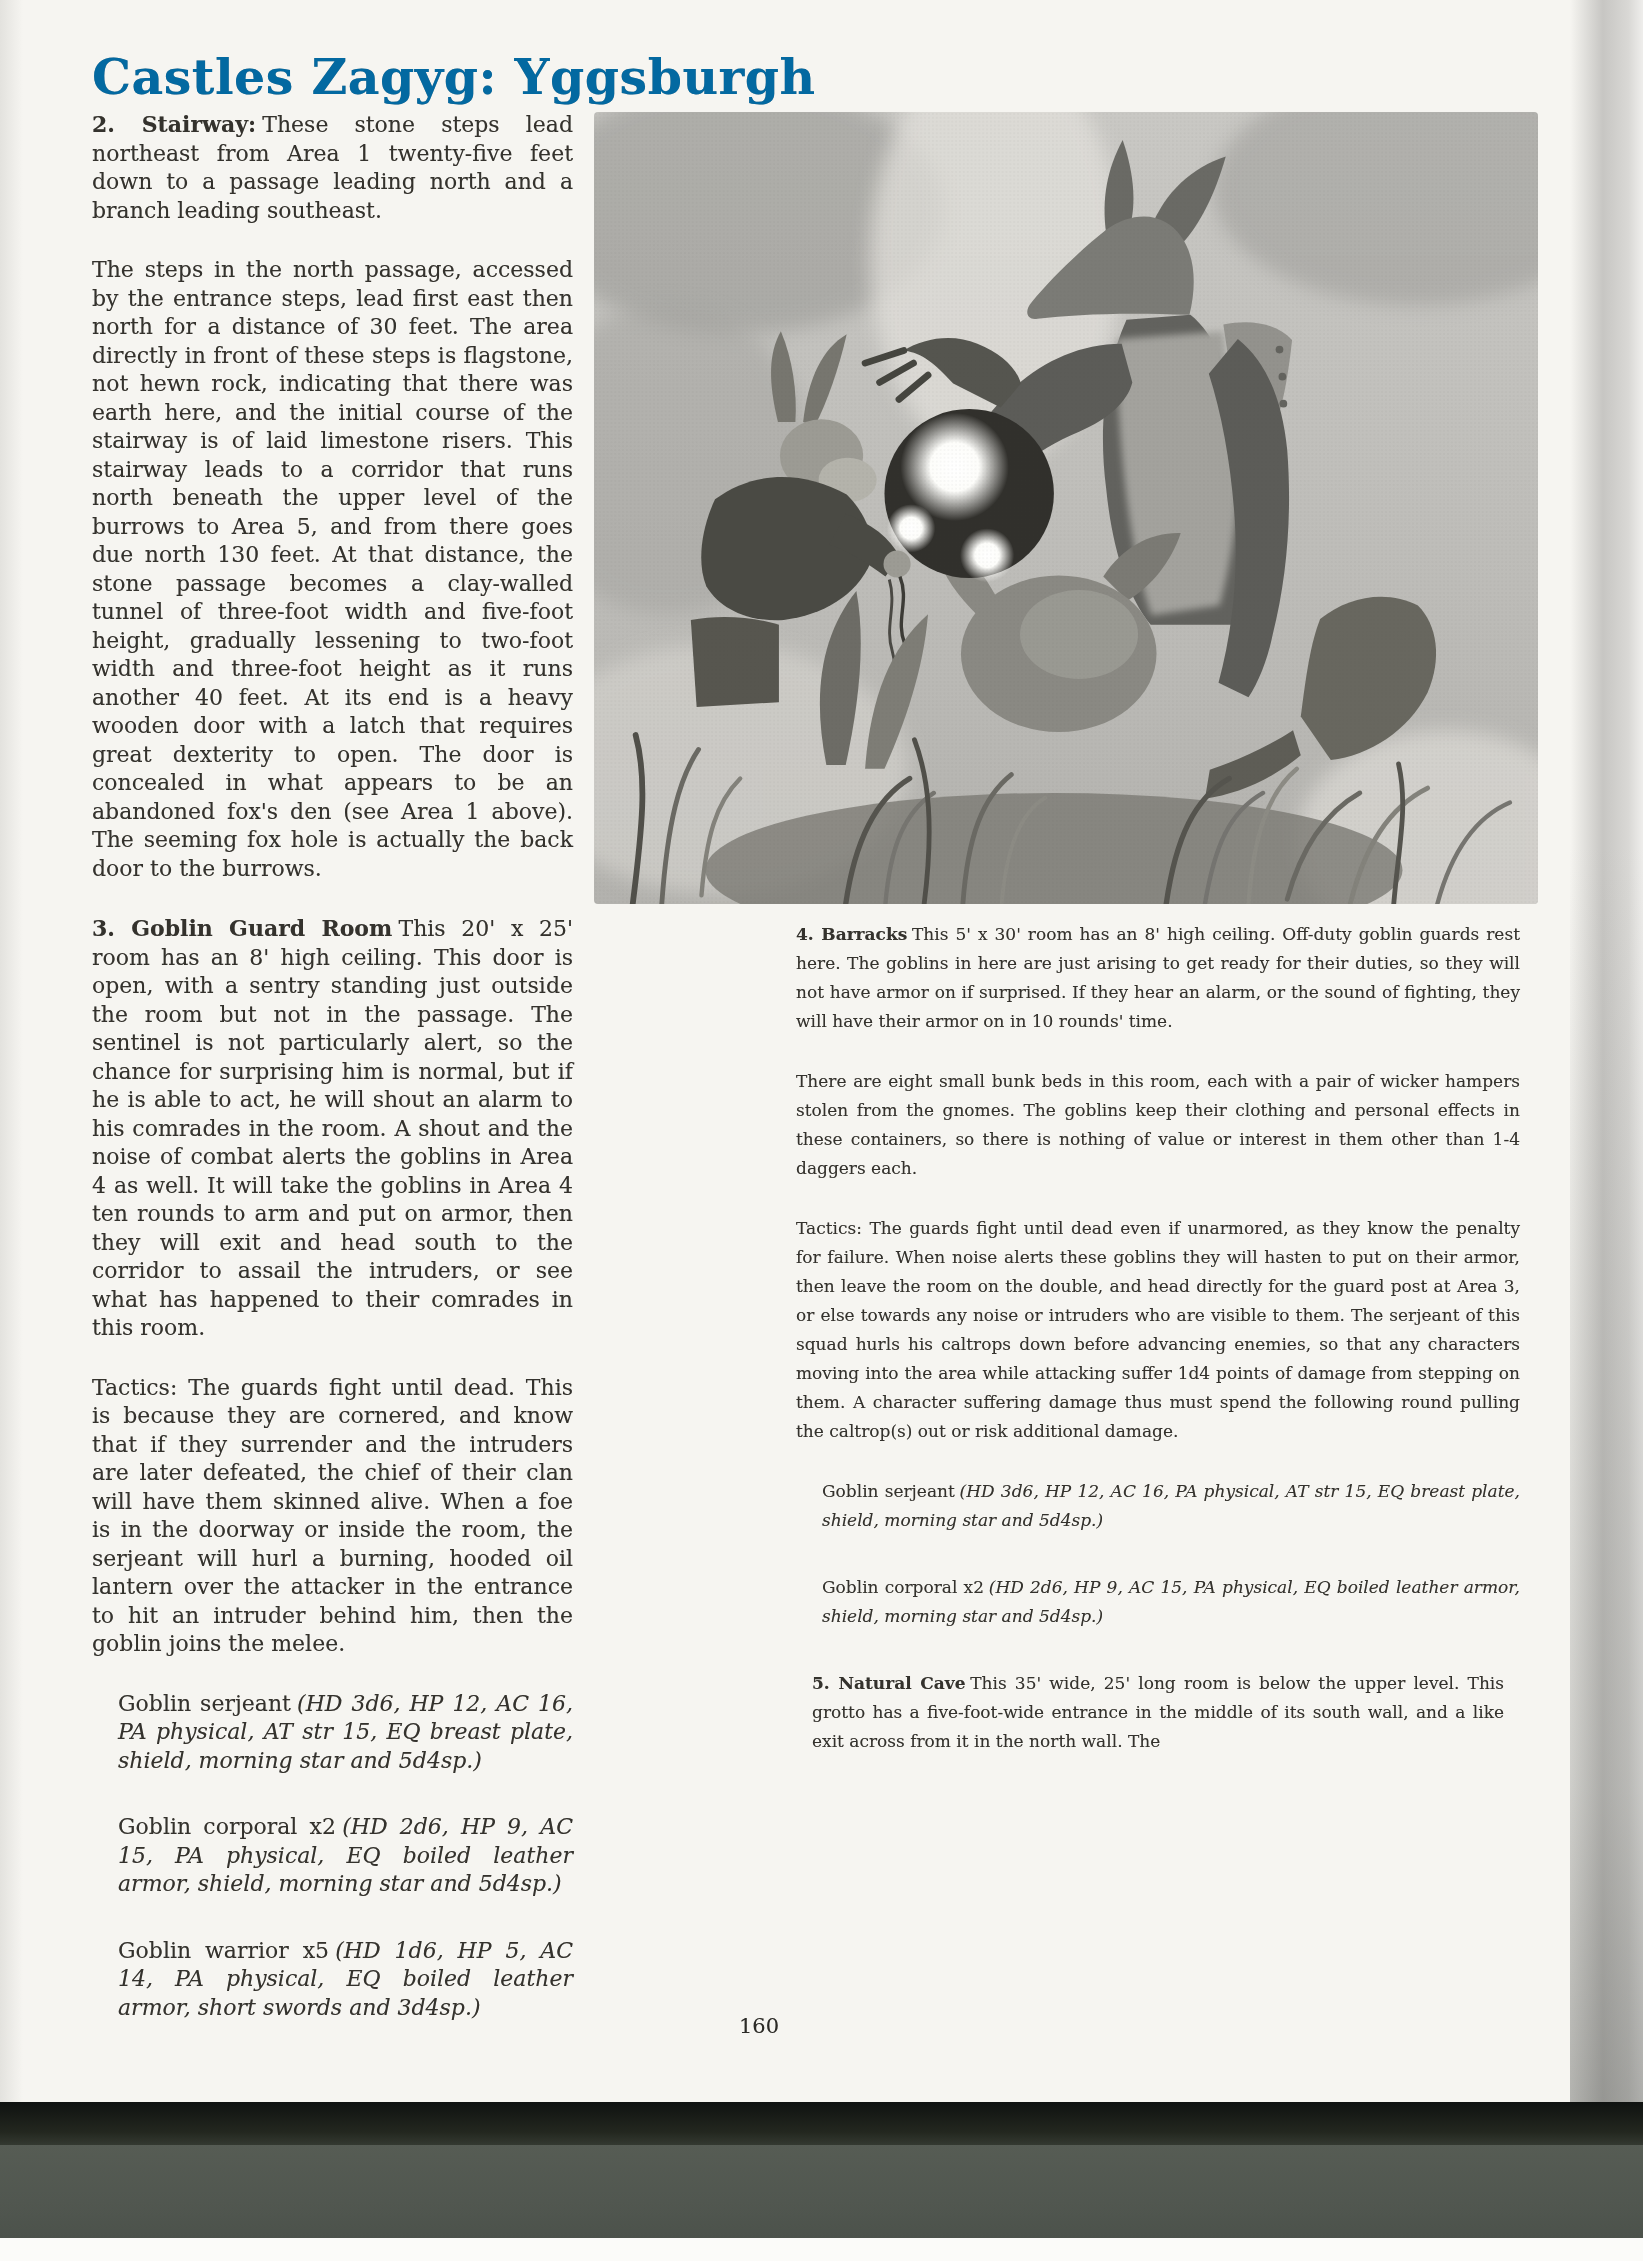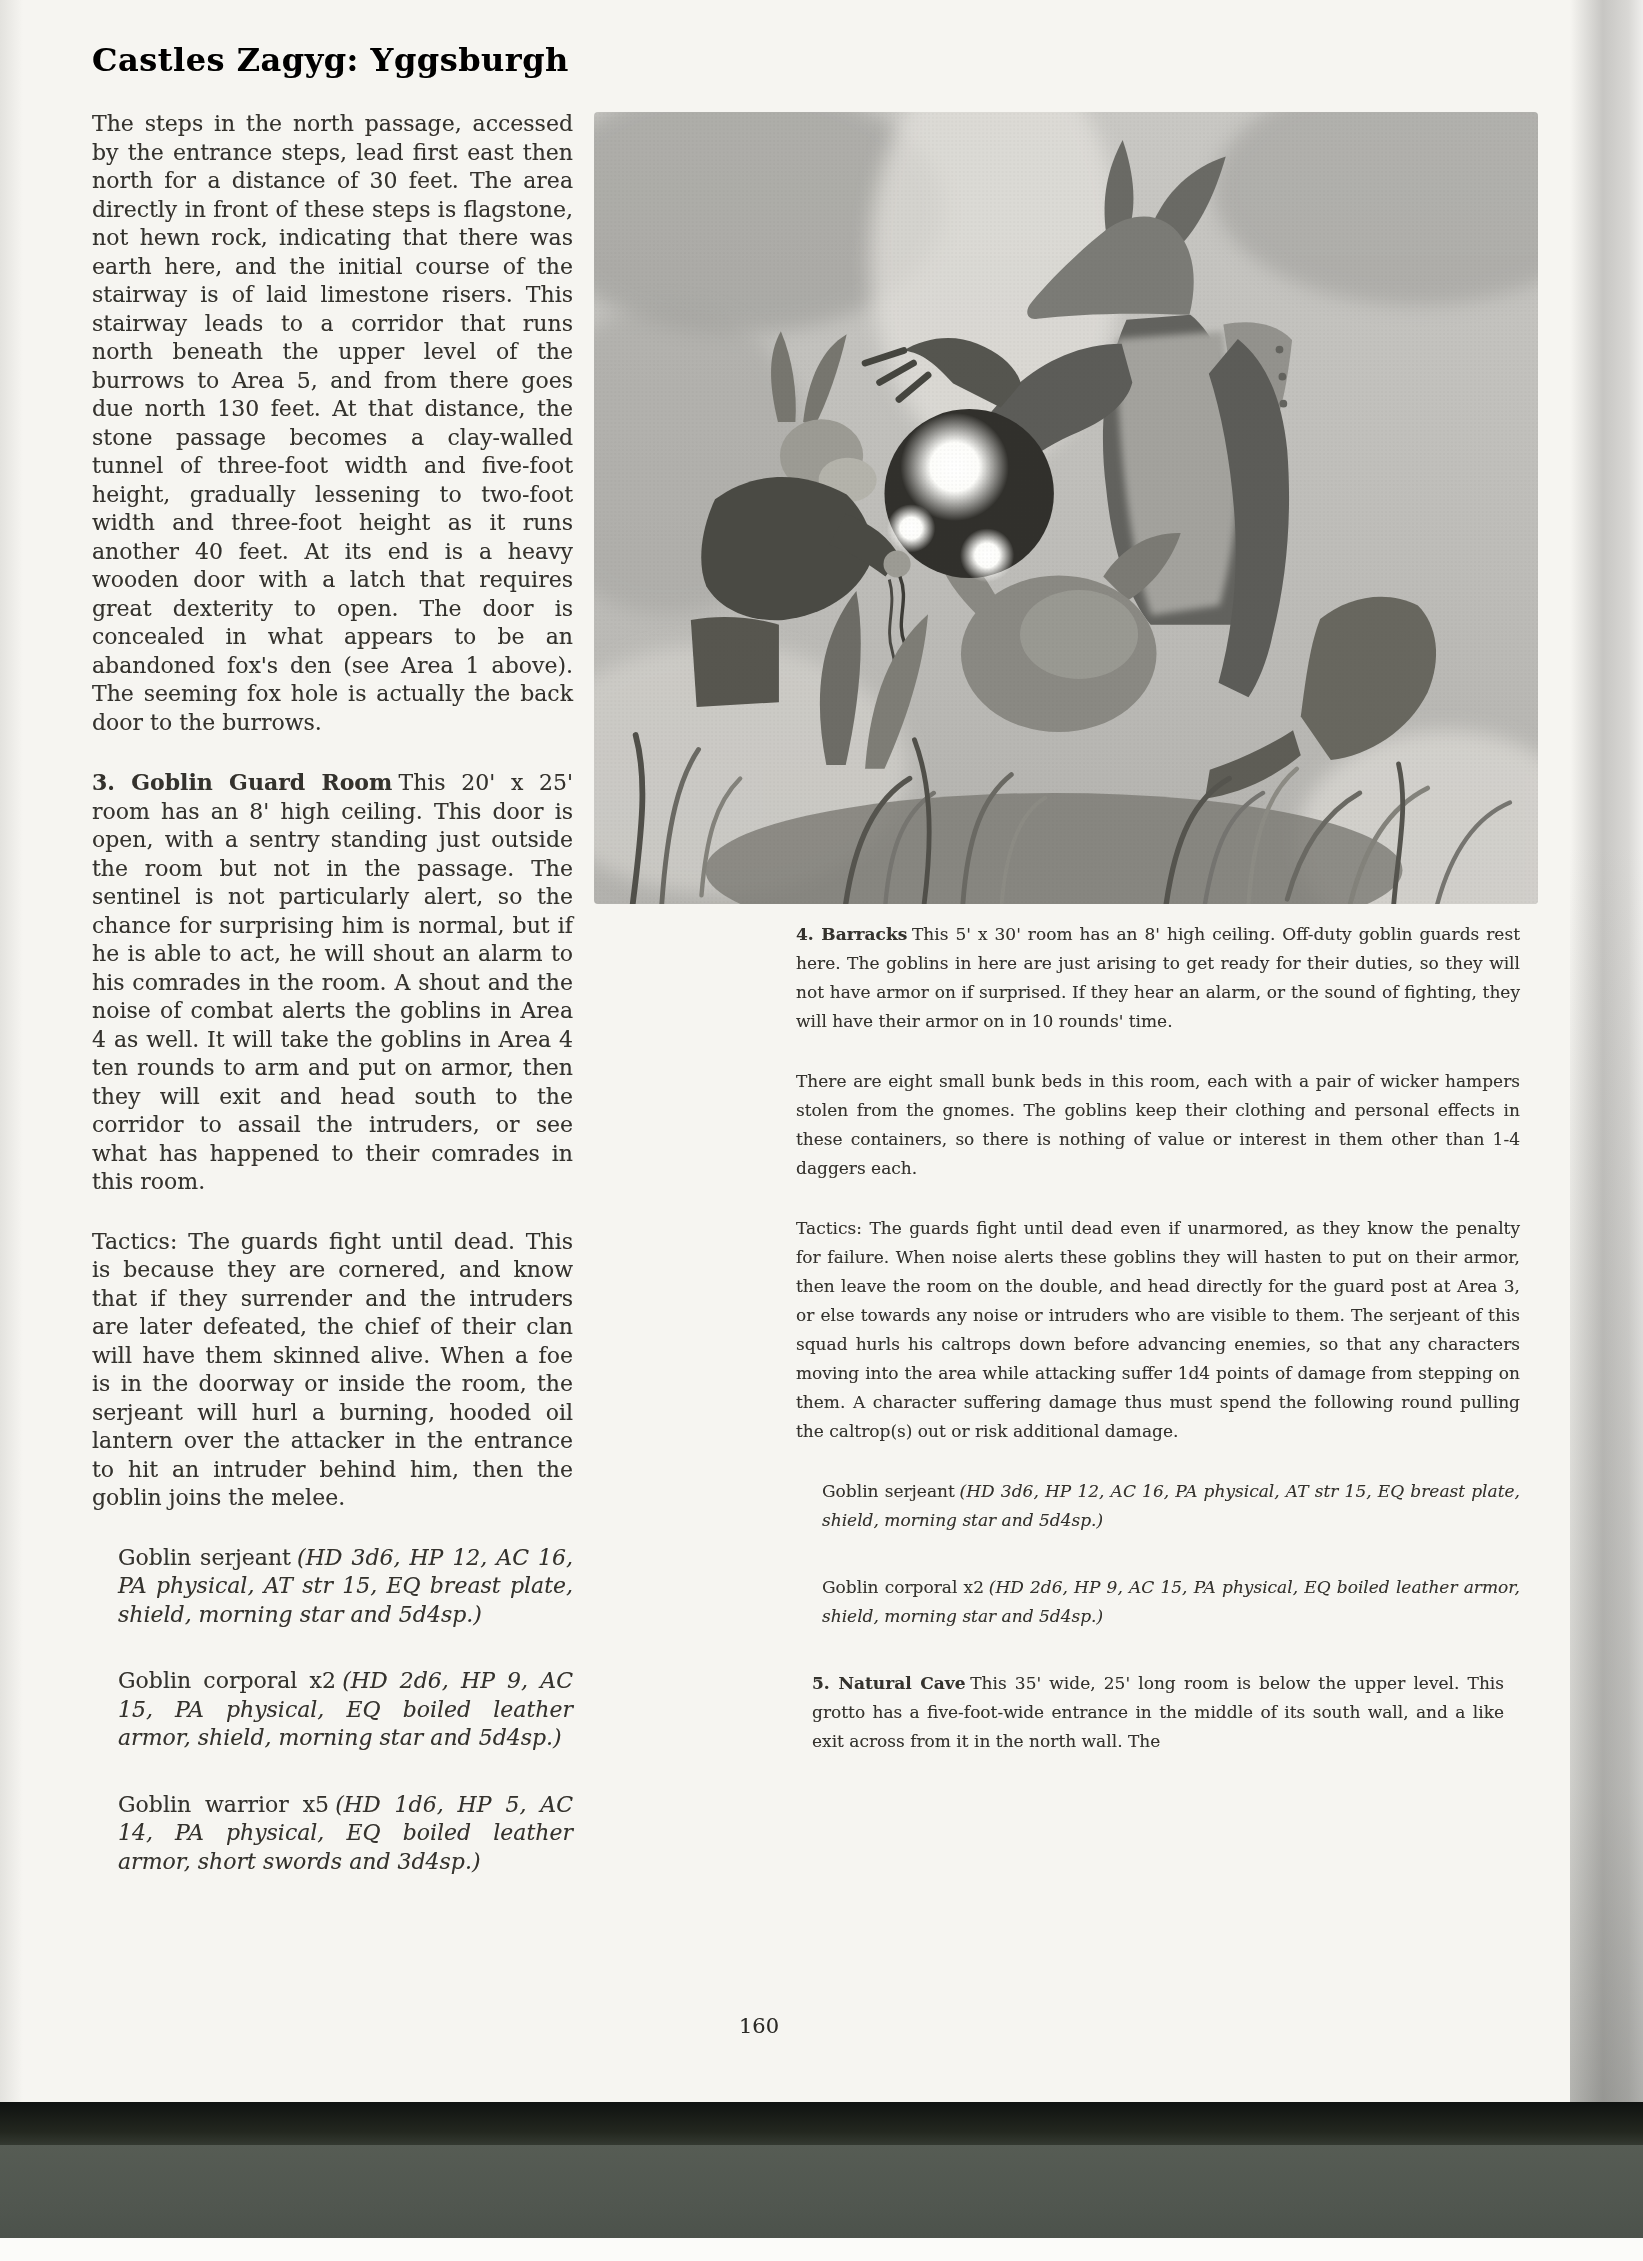--- a/index.html
+++ b/index.html
@@ -14,22 +14,22 @@
     background:linear-gradient(to right,rgba(214,213,210,0),#c7c6c3 45%,#d9d8d5 80%,#efeeec 100%);}
   .edge-right-shade{position:absolute;left:1570px;top:0;width:73px;height:2103px;
     background:linear-gradient(to bottom,rgba(0,0,0,0) 40%,rgba(90,92,88,.25) 85%,rgba(70,72,68,.38) 100%);}
   .band-black{position:absolute;left:0;top:2102px;width:1644px;height:43px;
     background:linear-gradient(#0f1210,#23271f 70%,#343931);}
   .band-gray{position:absolute;left:0;top:2145px;width:1644px;height:93px;
     background:linear-gradient(#565c54,#515750 60%,#4c524b);}
   .band-white{position:absolute;left:0;top:2238px;width:1644px;height:24px;background:#fbfbf9;}
 
   .page-title{
-    position:absolute;left:92px;top:41px;font-size:32px;font-weight:700;
-    letter-spacing:0.5px;color:#000000;text-shadow:0 0 0.5px rgba(40,38,34,.4);
+    position:absolute;left:92px;top:48px;font-size:49px;font-weight:700;
+    letter-spacing:0.5px;color:#0369a1;text-shadow:0 0 0.5px rgba(40,38,34,.4);
   }
   .col{position:absolute;text-align:justify;text-shadow:0 0 0.5px rgba(60,58,52,.35);}
   .col-left{left:92px;top:110px;width:481px;font-size:22px;line-height:28.5px;}
   .col-right{left:796px;top:920px;width:724px;font-size:17px;line-height:29px;}
   .para{margin:0 0 31px 0;}
   .lead{font-weight:700;}
   .lead:not(:empty){margin-right:.28em;}
   .stat{margin:0 0 38px 0;padding-left:26px;}
   .stat-name{margin-right:.28em;}
   .stat-detail{font-style:italic;}
@@ -160,20 +160,23 @@
         <path d="M1652,1640 C1662,1520 1682,1440 1662,1350" stroke="#55544e" stroke-width="10"></path>
         <path d="M1742,1640 C1772,1530 1822,1460 1892,1430" stroke="#767570" stroke-width="9"></path>
       </g>
 
       <rect x="0" y="0" width="1950" height="1640" fill="url(#halftone)" opacity="0.10"></rect>
     </svg>
   </div>
 
   <div class="col col-left">
     <p class="para">
+      <span class="lead">2. Stairway:</span><span>These stone steps lead northeast from Area 1 twenty-five feet down to a passage leading north and a branch leading southeast.</span>
+    </p>
+    <p class="para">
       <span>The steps in the north passage, accessed by the entrance steps, lead first east then north for a distance of 30 feet. The area directly in front of these steps is flagstone, not hewn rock, indicating that there was earth here, and the initial course of the stairway is of laid limestone risers. This stairway leads to a corridor that runs north beneath the upper level of the burrows to Area 5, and from there goes due north 130 feet. At that distance, the stone passage becomes a clay-walled tunnel of three-foot width and five-foot height, gradually lessening to two-foot width and three-foot height as it runs another 40 feet. At its end is a heavy wooden door with a latch that requires great dexterity to open. The door is concealed in what appears to be an abandoned fox's den (see Area 1 above). The seeming fox hole is actually the back door to the burrows.</span>
     </p>
     <p class="para">
       <span class="lead">3. Goblin Guard Room</span><span>This 20' x 25' room has an 8' high ceiling. This door is open, with a sentry standing just outside the room but not in the passage. The sentinel is not particularly alert, so the chance for surprising him is normal, but if he is able to act, he will shout an alarm to his comrades in the room. A shout and the noise of combat alerts the goblins in Area 4 as well. It will take the goblins in Area 4 ten rounds to arm and put on armor, then they will exit and head south to the corridor to assail the intruders, or see what has happened to their comrades in this room.</span>
     </p>
     <p class="para">
       <span>Tactics: The guards fight until dead. This is because they are cornered, and know that if they surrender and the intruders are later defeated, the chief of their clan will have them skinned alive. When a foe is in the doorway or inside the room, the serjeant will hurl a burning, hooded oil lantern over the attacker in the entrance to hit an intruder behind him, then the goblin joins the melee.</span>
     </p>
     <p class="stat">
       <span class="stat-name">Goblin serjeant</span><span class="stat-detail">(HD 3d6, HP 12, AC 16, PA physical, AT str 15, EQ breast plate, shield, morning star and 5d4sp.)</span>

